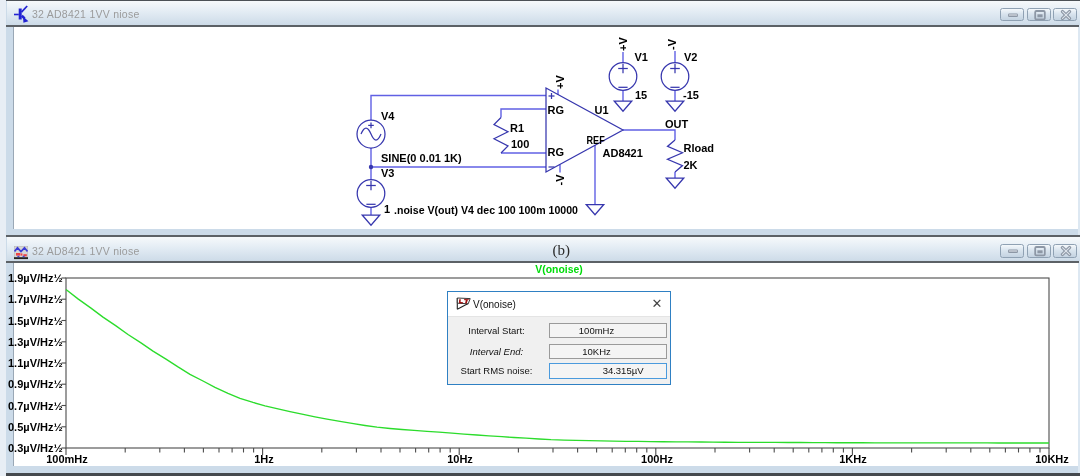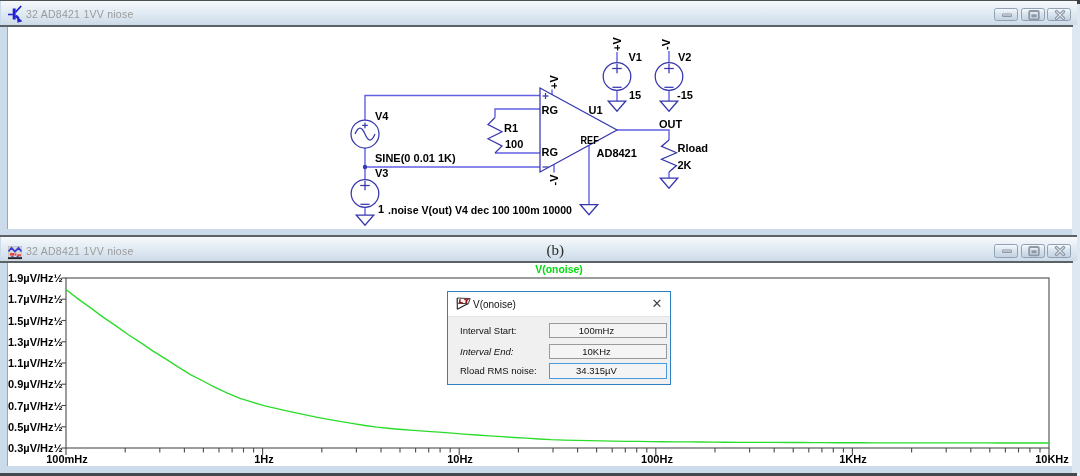--- a/index.html
+++ b/index.html
@@ -1,30 +1,30 @@
 <!DOCTYPE html>
 <html><head><meta charset="utf-8"><style>
 * { margin:0; padding:0; box-sizing:border-box; }
 html,body { width:1080px; height:476px; background:#fff; font-family:"Liberation Sans", sans-serif; overflow:hidden; }
 #page { position:relative; width:1080px; height:476px; background:#e8eef5; }
-.win { position:absolute; left:0; width:996px; }
+.win { position:absolute; left:6px; width:996px; }
 .frame { position:absolute; background:#ccdbe9; }
 .tbar { position:absolute; left:1px; width:1076px; height:24px; background:linear-gradient(#f6f9fb, #e3ecf4 45%, #cddbe8); }
 .tbar .title { position:absolute; left:25px; top:7px; font-size:10.5px; color:#9b9b9b; letter-spacing:0.25px; white-space:pre; }
 .darkline { position:absolute; background:#5c6166; }
 .canvas { position:absolute; background:#fff; border-left:1px solid #9aa8b6; }
 .btns { position:absolute; display:flex; }
 .btn { width:24.4px; height:13.4px; margin-left:2.1px; border:1px solid #8fa1b3; border-radius:2.5px; background:linear-gradient(#f4f8fb,#d9e4ee 45%,#c4d3e1); position:relative; }
 svg { position:absolute; left:0; top:0; }
 .dlg { position:absolute; left:447px; top:290.5px; width:223.5px; height:94.5px; border:1.6px solid #2f80c3; background:#f0f0f0; }
 .dlg .dtitle { position:absolute; left:0; top:0; width:100%; height:25.5px; background:#fff; border-bottom:1px solid #e4e4e4; }
 .dlg .dtext { position:absolute; left:25px; top:7px; font-size:10px; color:#111; }
 .dlg .dx { position:absolute; right:7px; top:4px; font-size:13px; color:#444; }
 .drow { position:absolute; font-size:9.5px; color:#111; width:100%; }
-.dlabel { position:absolute; text-align:left; width:97px; left:12px; }
+.dlabel { position:absolute; text-align:center; width:97px; left:0; }
 .dfield { position:absolute; left:100.5px; width:118px; height:15.4px; border:1px solid #9a9a9a; background:#f4f4f4; text-align:center; font-size:9.5px; line-height:14px; padding-right:22px; }
 </style></head>
 <body>
 <div id="page">
 
 <div class="win" style="top:0;height:237px;">
  <div class="frame" style="left:0;top:0;width:1077px;height:237px;"></div>
  <div class="darkline" style="left:0;top:0;width:1077px;height:1.2px;background:#4c5156;"></div>
  <div style="position:absolute;left:1075px;top:0;width:5px;height:4px;background:#3c4146;"></div>
  <div style="position:absolute;left:1072px;top:4px;width:8px;height:233px;background:#dde8f2;"></div>
@@ -287,17 +287,17 @@
   <span class="dx">✕</span>
   <div class="drow" style="top:31.5px;">
         <span class="dlabel" style="top:2px;">Interval Start:</span>
         <div class="dfield">100mHz</div>
       </div>
   <div class="drow" style="top:52px;">
         <span class="dlabel" style="top:2px;font-style:italic;">Interval End:</span>
         <div class="dfield">10KHz</div>
       </div>
   <div class="drow" style="top:71.7px;">
-        <span class="dlabel" style="top:2px;">Rload RMS noise:</span>
-        <div class="dfield" style="border-color:#4a9add;">34.315µV</div>
+        <span class="dlabel" style="top:2px;">Start RMS noise:</span>
+        <div class="dfield" style="border-color:#4a9add;text-align:right;">34.315µV</div>
       </div>
 </div>
 
 </div>
 </body></html>

